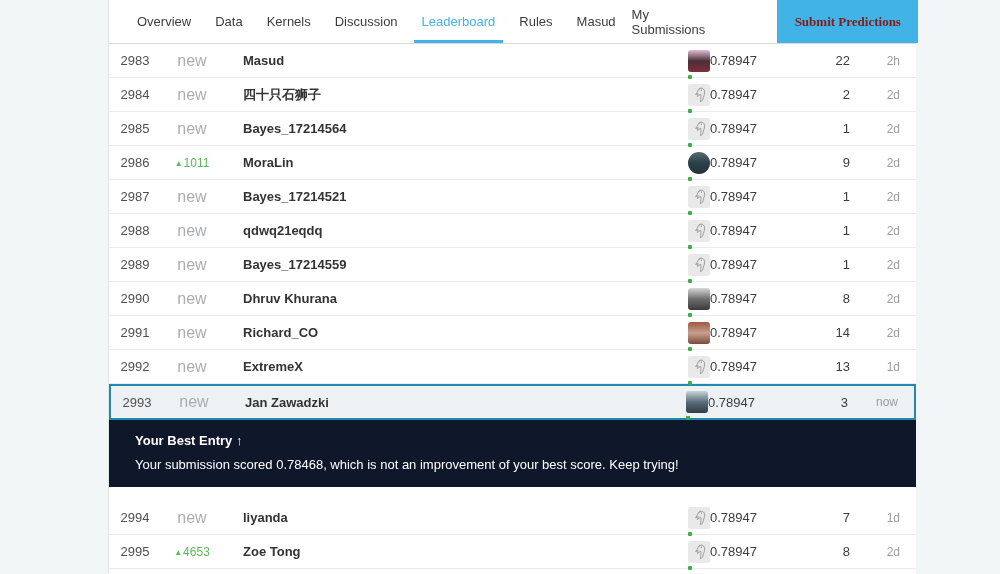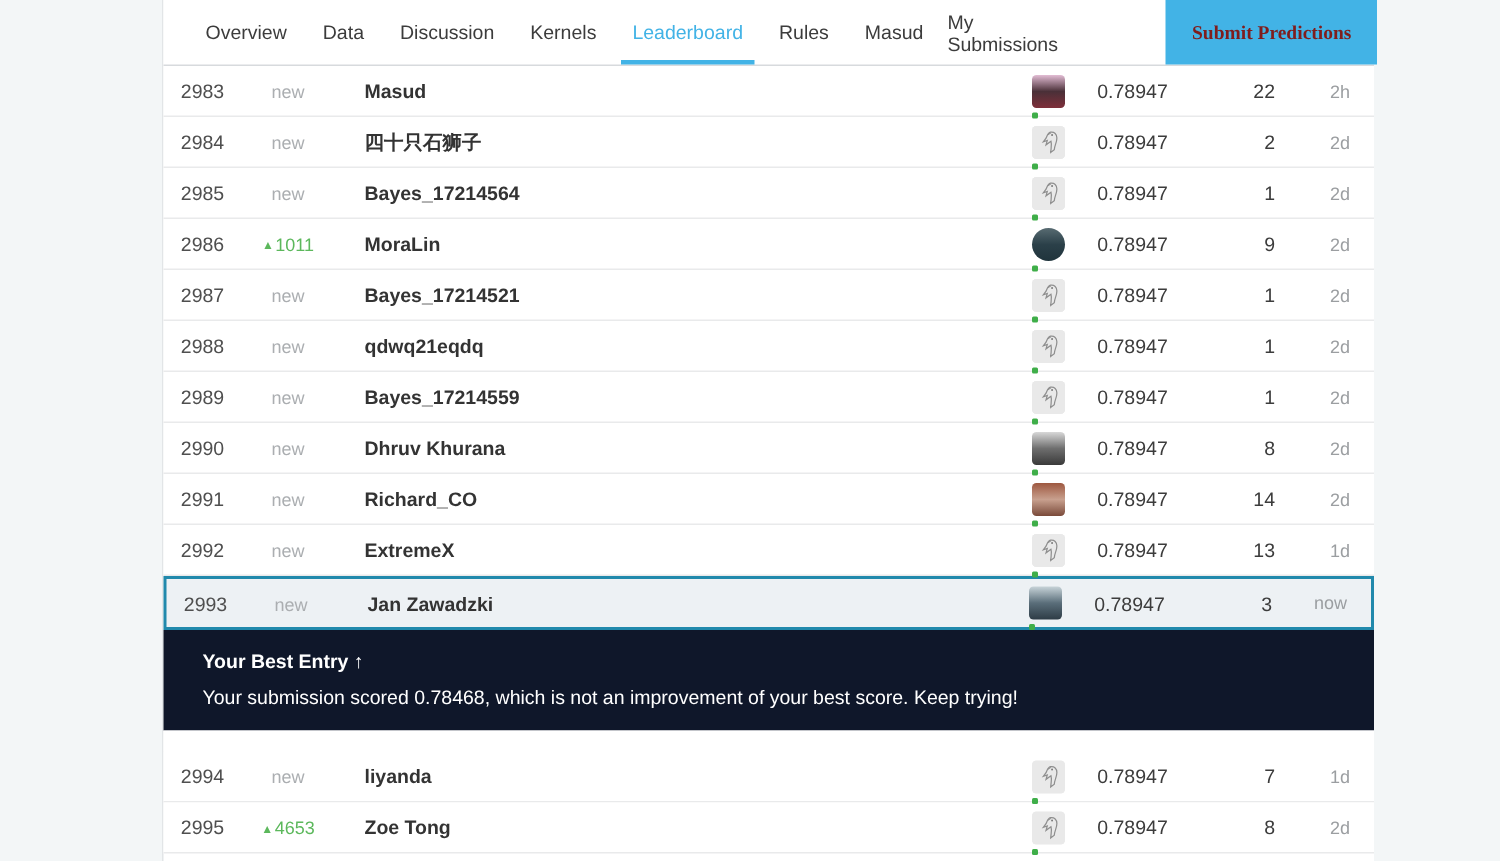--- a/index.html
+++ b/index.html
@@ -35,33 +35,33 @@
     font-family:Liberation Serif, serif;
   }
 
   
   .lb-row {
     display:flex; align-items:center; height:34px;
     border-bottom:1px solid #e9eaeb; background:#fff; cursor:pointer;
   }
   .cell.rank { width:52px; text-align:center; color:#4f4f4f; }
   .cell.change { width:62px; text-align:center; }
-  .change .new-label { color:#abaeb1; font-size:12px; }
+  .change .new-label { color:#abaeb1; font-size:16px; }
   .change .up { color:#5cb85c; font-size:12px; white-space:nowrap; }
   .change .up .tri { font-size:8px; vertical-align:1px; margin-right:1px; }
   .cell.team { flex:1; padding-left:20px; font-weight:bold; color:#333; }
   .cell.avatar-cell { width:22px; position:relative; height:22px; }
   .avatar { width:22px; height:22px; border-radius:3px; background:#e9e9e9; overflow:hidden; }
   .avatar.circle { border-radius:50%; }
   .avatar svg { display:block; width:22px; height:22px; }
   .online-dot {
     position:absolute; left:0; bottom:-7px; width:4px; height:4px;
     border-radius:1px; background:#3fae49;
   }
-  .cell.score { width:90px; text-align:center; color:#3c3c3c; }
+  .cell.score { width:90px; text-align:left; color:#3c3c3c; }
   .cell.entries { width:50px; text-align:right; color:#3c3c3c; }
   .cell.last { width:50px; text-align:right; color:#9b9ea1; font-size:12px; }
   .lb-row { padding-right:16px; }
 
   .lb-row.hl {
     background:#edf1f4; border:2px solid #2189ac; height:36px;
   }
 
   
   .banner {
@@ -75,22 +75,22 @@
 </head>
 <body>
 
 <div class="page">
   <div class="content">
 
     <div class="header">
       <div class="tabs" id="nav-tabs">
           <div class="tab">Overview</div>
           <div class="tab">Data</div>
+          <div class="tab">Kernels</div>
           <div class="tab">Discussion</div>
-          <div class="tab">Kernels</div>
           <div class="tab active">Leaderboard</div>
           <div class="tab">Rules</div>
           <div class="tab">Masud</div>
         </div>
       <div class="header-right">
         <div class="my-subs">My Submissions</div>
         <button class="submit-btn">Submit Predictions</button>
       </div>
     </div>
 

